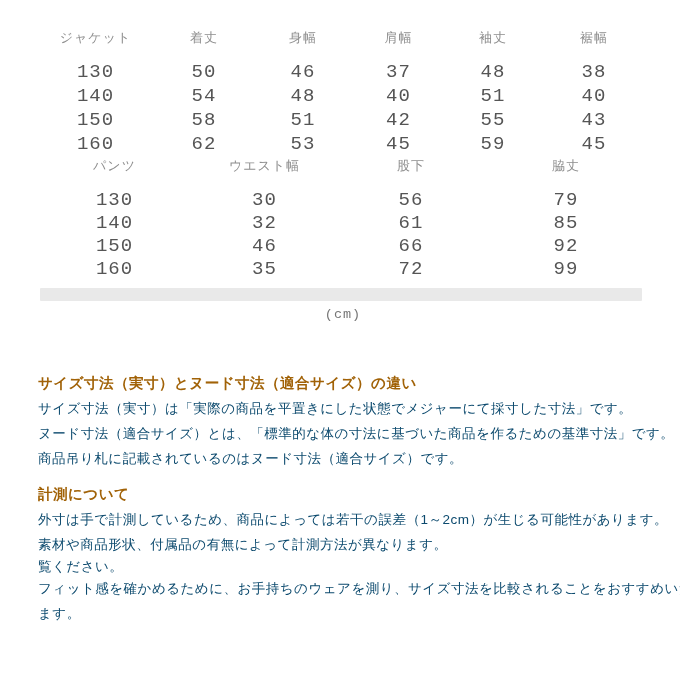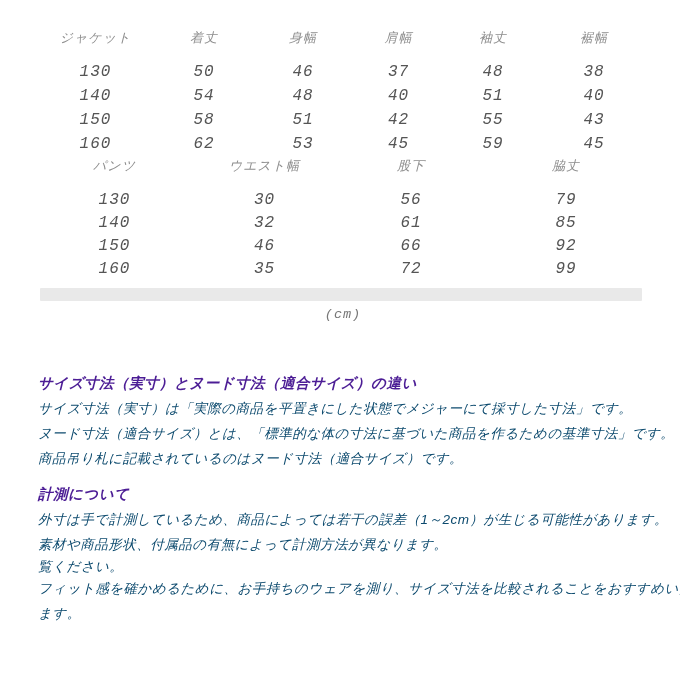--- a/index.html
+++ b/index.html
@@ -6,41 +6,40 @@
   body {
     width: 680px; height: 680px;
     font-family: "Liberation Sans", "DejaVu Sans", sans-serif;
     color: #555555;
     overflow: hidden;
   }
   .page {
     box-sizing: border-box;
     width: 680px; height: 680px;
     padding: 28px 32px 0 38px;
-    font-style: italic;
   }
   table.size-table {
     border-collapse: collapse;
     table-layout: fixed;
     width: 610px;
     border: none;
   }
   table.size-table th {
     font-weight: normal;
     color: #8e8e8e;
     font-size: 13px;
     line-height: 20px;
     text-align: center;
     padding: 0 0 12px 0;
     letter-spacing: 1px;
     white-space: nowrap;
   }
   table.size-table td {
     font-family: "Liberation Mono", "DejaVu Sans Mono", monospace;
-    font-size: 16px;
+    font-size: 19px;
     color: #555555;
     text-align: center;
     padding: 0;
     letter-spacing: 1px;
   }
   .jacket-table td { height: 24px; }
   .pants-table  td { height: 23px; }
   .pants-table { }
 
   .scrollbar-track {
@@ -61,21 +60,21 @@
     letter-spacing: 1px;
   }
 
   .text-section { margin: 0; }
   .text-section.first  { margin-top: 46px; }
   .text-section.second { margin-top: 11px; }
   .section-heading {
     margin: 0;
     font-size: 14.5px;
     font-weight: bold;
-    color: #4c1d95;
+    color: #a16207;
     line-height: 25px;
     letter-spacing: 0.5px;
   }
   .text-line {
     font-size: 13.5px;
     color: #0c4a6e;
     line-height: 25px;
     letter-spacing: 0.5px;
     white-space: nowrap;
   }

